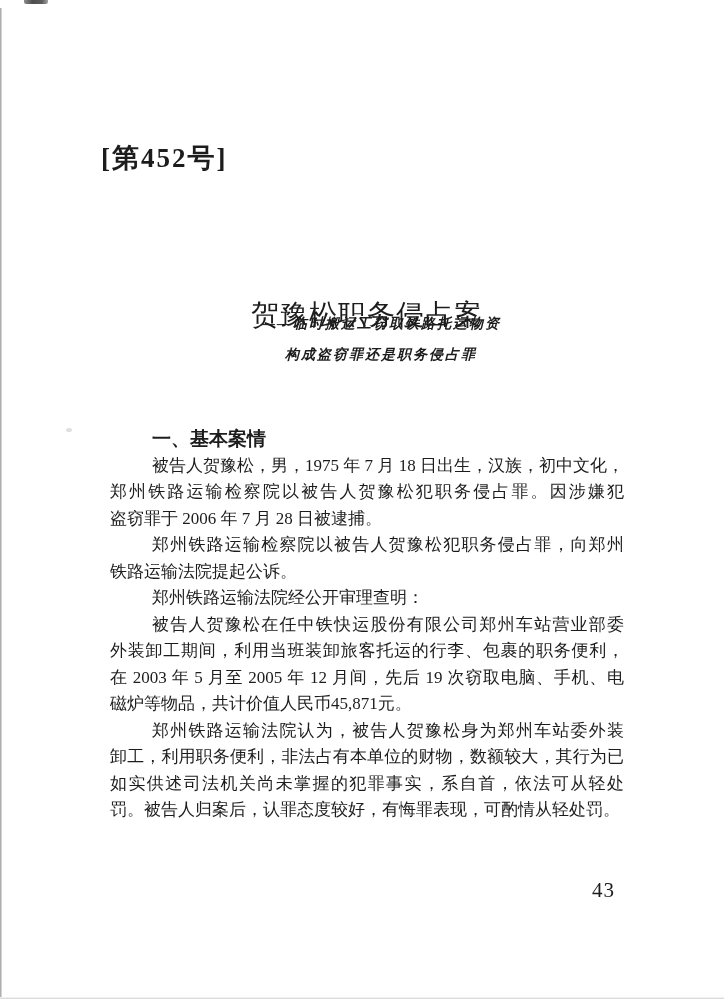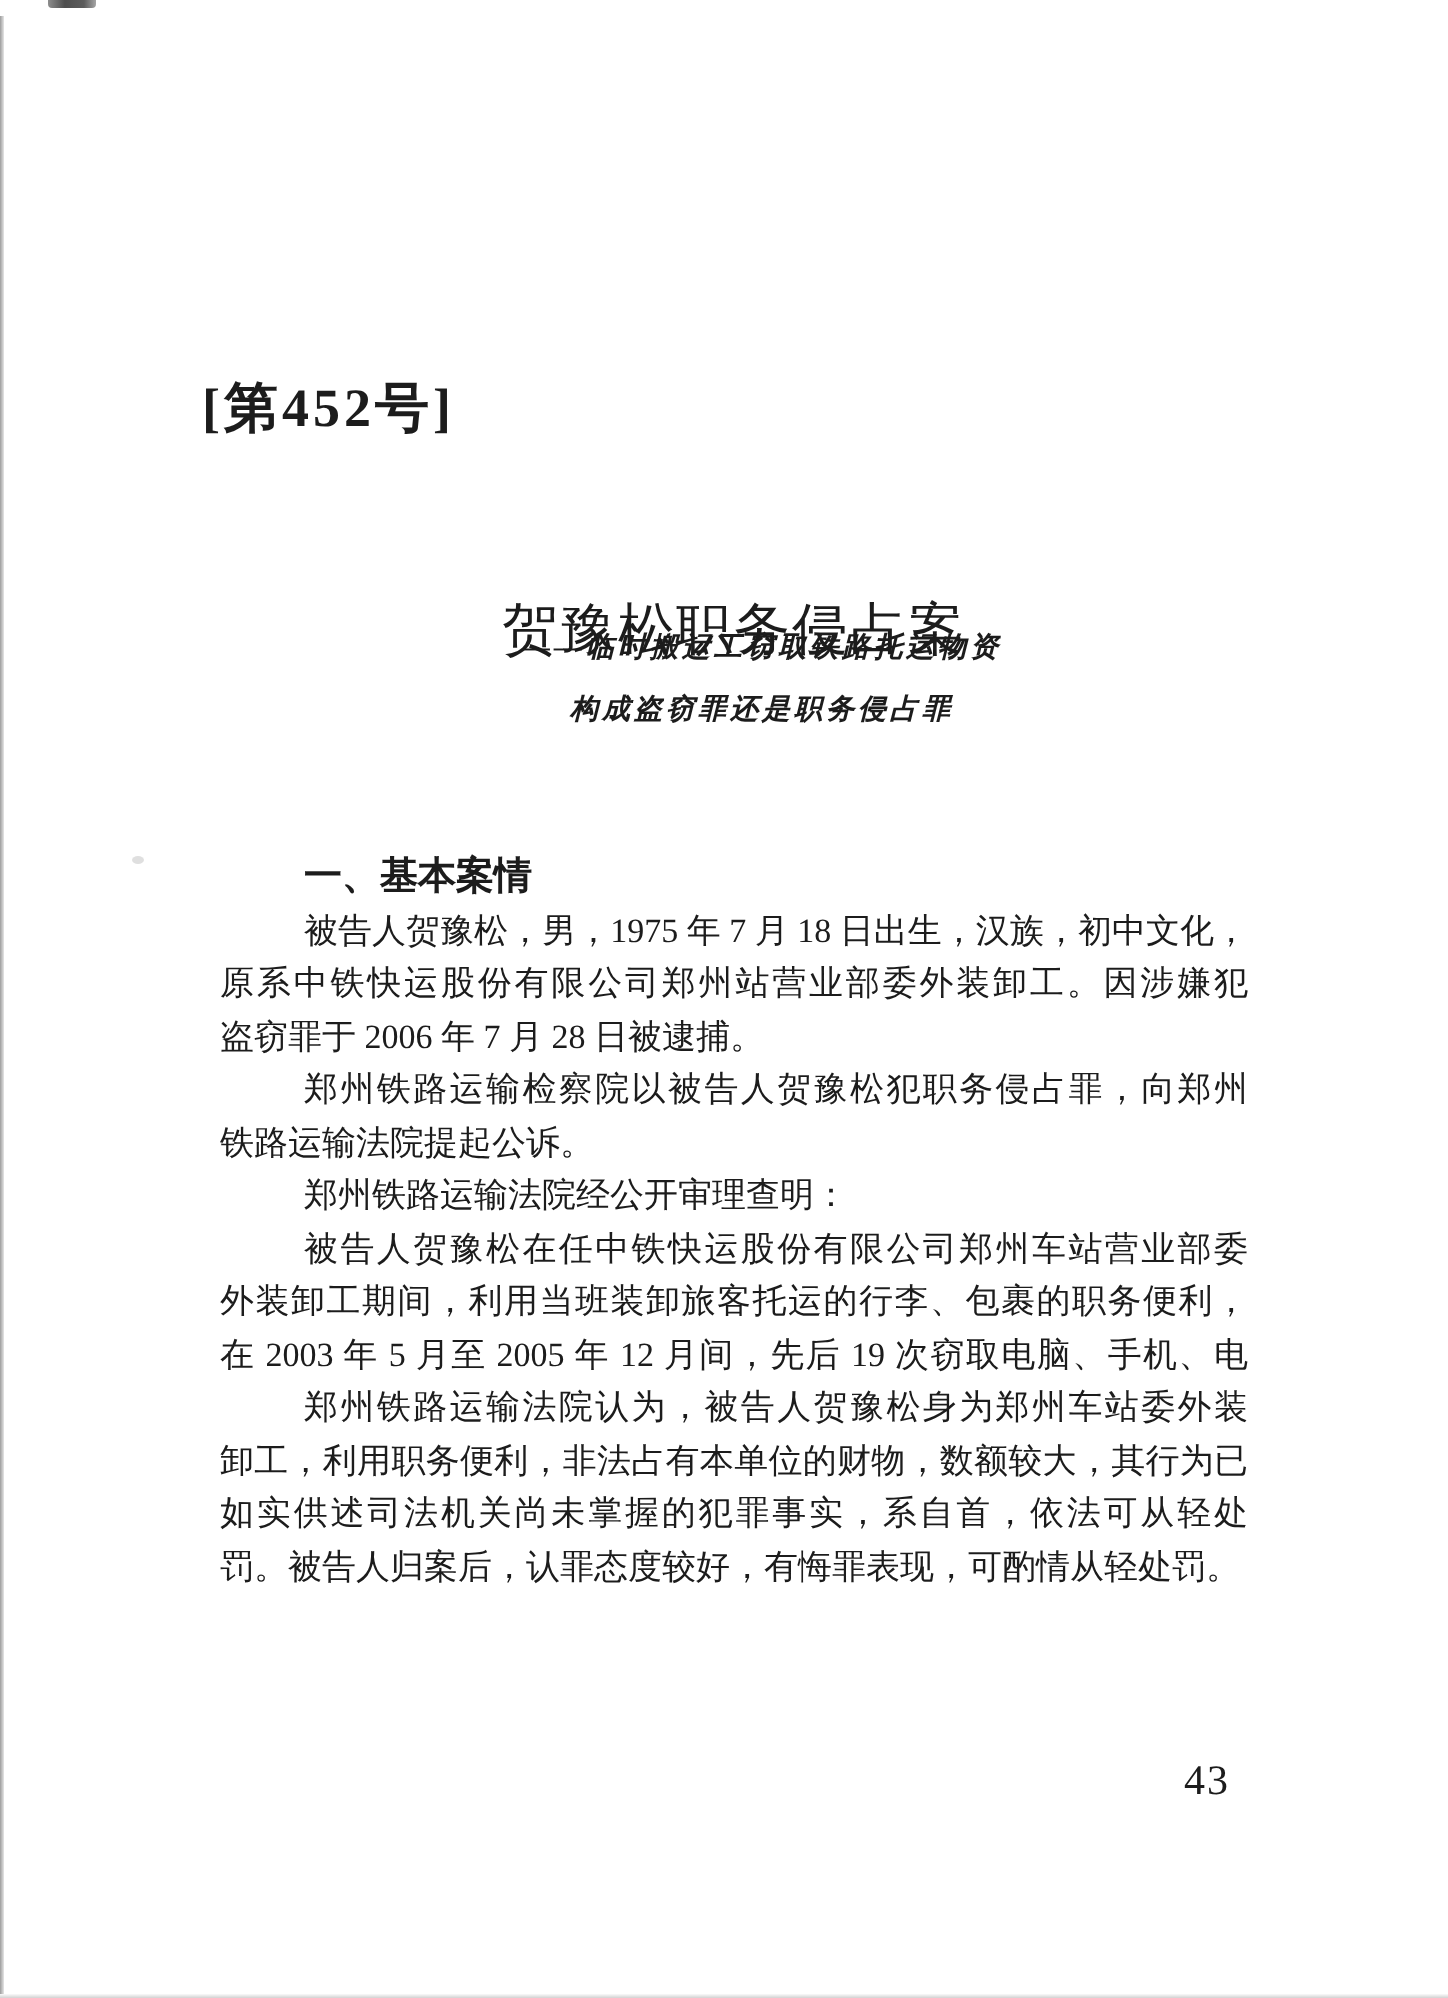--- a/index.html
+++ b/index.html
@@ -28,21 +28,20 @@
   }
   .scan-speckle {
     position: absolute; left: 66px; top: 428px; width: 6px; height: 4px;
     background: #c9c9c9; border-radius: 50%; opacity: .6;
   }
   
   .case-label {
     position: absolute; left: 101px; top: 140px;
     font-size: 27px; font-weight: bold; letter-spacing: 2px;
     white-space: nowrap;
-    margin-top: 46px;
   }
   
   .main-title {
     position: absolute; left: 110px; top: 277px; width: 514px;
     text-align: center; font-size: 28px; font-weight: normal; letter-spacing: 1px;
     white-space: nowrap;
   }
   .subtitle-1, .subtitle-2 {
     position: absolute; left: 124px; width: 514px;
     text-align: center; font-size: 14px; font-weight: bold; font-style: italic;
@@ -90,38 +89,39 @@
 
   <h1 class="main-title">贺豫松职务侵占案</h1>
   <div class="subtitle-1">——临时搬运工窃取铁路托运物资</div>
   <div class="subtitle-2">构成盗窃罪还是职务侵占罪</div>
 
   <main class="body-block">
     <h2 class="section-heading">一、基本案情</h2>
 
     <p class="para">
       <span class="ln ind fill">被告人贺豫松，男，1975 年 7 月 18 日出生，汉族，初中文化，</span>
-      <span class="ln fill">原系中铁快运股份有限公司郑州站营业部委外装卸工。因涉嫌犯</span>
+      <span class="ln fill">郑州铁路运输检察院以被告人贺豫松犯职务侵占罪。因涉嫌犯</span>
       <span class="ln">盗窃罪于 2006 年 7 月 28 日被逮捕。</span>
     </p>
 
     <p class="para">
       <span class="ln ind fill">郑州铁路运输检察院以被告人贺豫松犯职务侵占罪，向郑州</span>
       <span class="ln">铁路运输法院提起公诉。</span>
     </p>
 
 
     <p class="para">
       <span class="ln ind">郑州铁路运输法院经公开审理查明：</span>
     </p>
 
     <p class="para">
       <span class="ln ind fill">被告人贺豫松在任中铁快运股份有限公司郑州车站营业部委</span>
       <span class="ln fill">外装卸工期间，利用当班装卸旅客托运的行李、包裹的职务便利，</span>
       <span class="ln fill">在 2003 年 5 月至 2005 年 12 月间，先后 19 次窃取电脑、手机、电</span>
+      <span class="ln">磁炉等物品，共计价值人民币45,871元。</span>
     </p>
 
     <p class="para">
       <span class="ln ind fill">郑州铁路运输法院认为，被告人贺豫松身为郑州车站委外装</span>
       <span class="ln fill">卸工，利用职务便利，非法占有本单位的财物，数额较大，其行为已</span>
       <span class="ln fill">如实供述司法机关尚未掌握的犯罪事实，系自首，依法可从轻处</span>
       <span class="ln">罚。被告人归案后，认罪态度较好，有悔罪表现，可酌情从轻处罚。</span>
     </p>
   </main>
 

